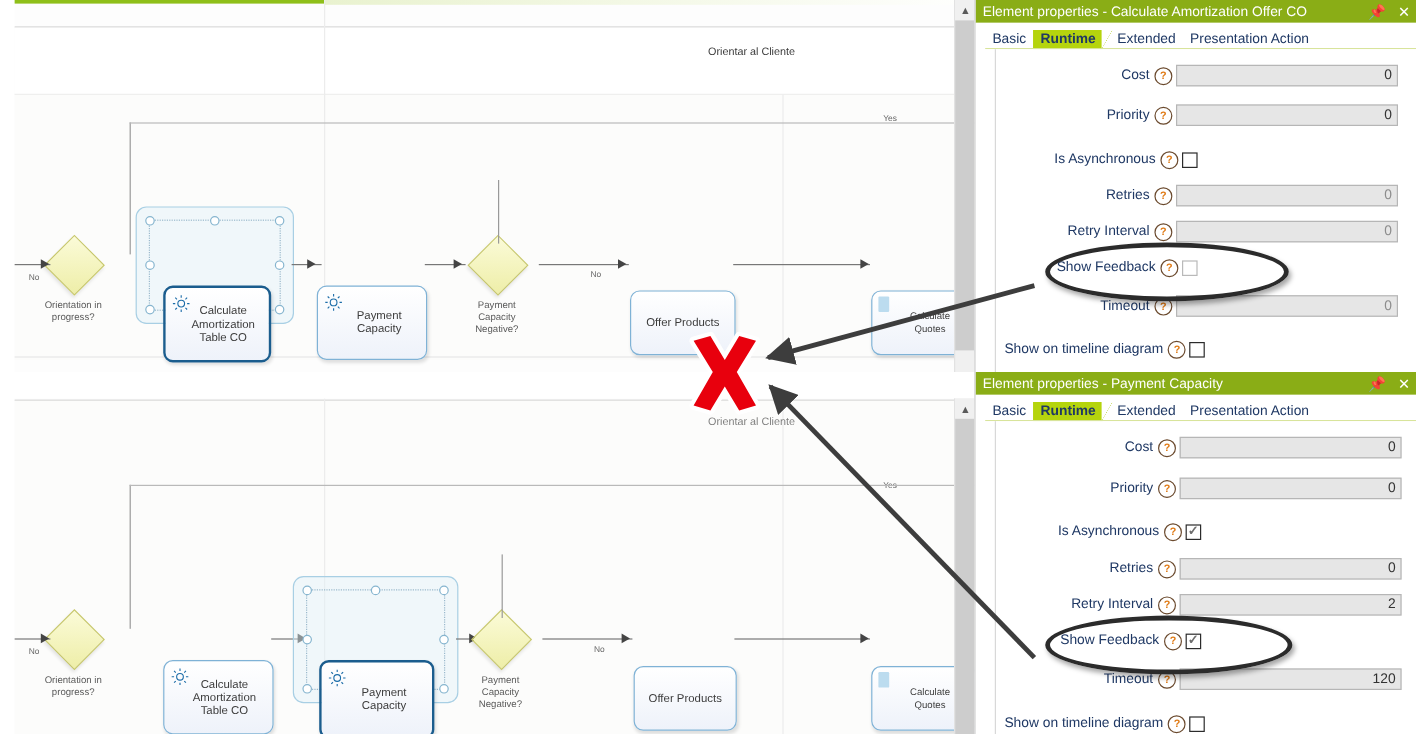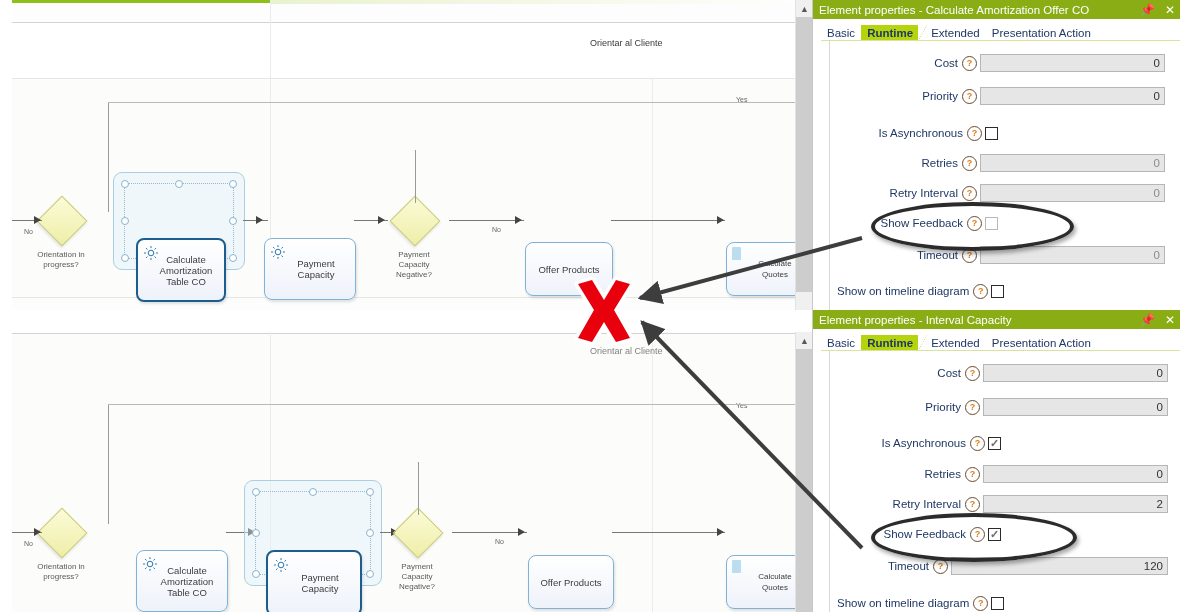--- a/index.html
+++ b/index.html
@@ -349,21 +349,21 @@
       <span class="help">?</span>
       <span class="cbox"></span>
     </div>
 
     <div class="ellipse" style="left:58px;top:161px;width:195px;height:41px;"></div>
   </div>
 </div>
 
 <div class="panel" id="panel1" style="top:310px;height:302px;">
   <div class="ptitle">
-    <span>Element properties - Interval Capacity</span>
+    <span>Element properties - Payment Capacity</span>
     <span class="tools">
       <span>📌</span>
       <span>✕</span>
     </span>
   </div>
   <div class="tabs">
     <div class="tab">Basic</div>
     <div class="tab active">Runtime</div>
     <div class="tab" style="margin-left:6px;">Extended</div>
     <div class="tab">Presentation Action</div>
@@ -407,21 +407,21 @@
       <span class="rlabel">Show Feedback</span>
       <span class="help">?</span>
       <span class="cbox">
           <span class="ck">✓</span>
         </span>
     </div>
 
     <div class="row" style="left:0;top:205px;width:355px;justify-content:flex-end;">
       <span class="rlabel">Timeout</span>
       <span class="help">?</span>
-      <span class="tinput" style="width:217px;">120</span>
+      <span class="tinput" style="width:185px;">120</span>
     </div>
 
     <div class="row" style="left:24px;top:242px;">
       <span class="rlabel">Show on timeline diagram</span>
       <span class="help">?</span>
       <span class="cbox"></span>
     </div>
 
     <div class="ellipse" style="left:58px;top:162px;width:198px;height:41px;"></div>
   </div>

